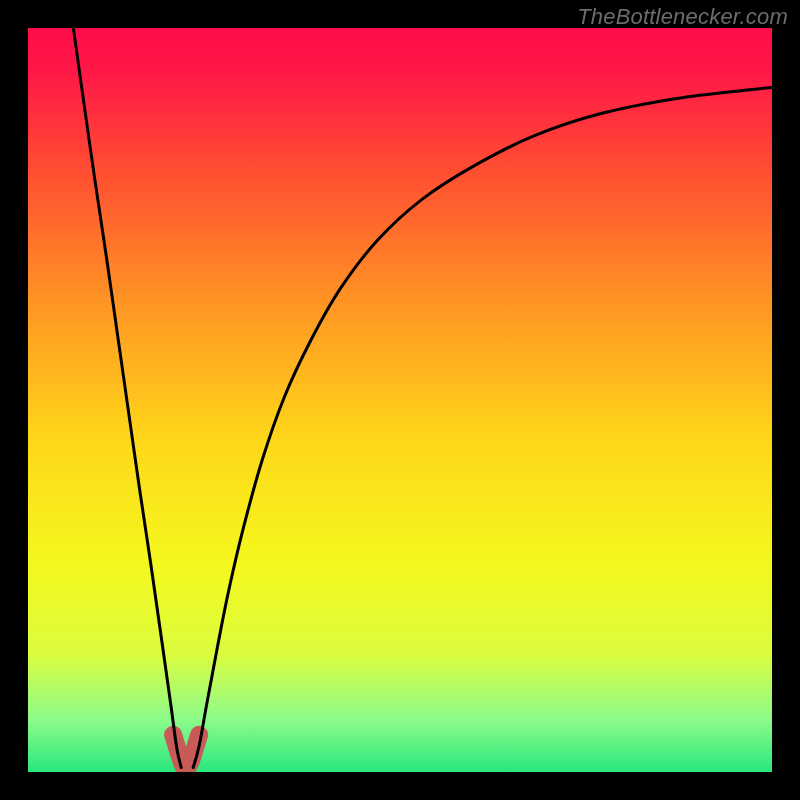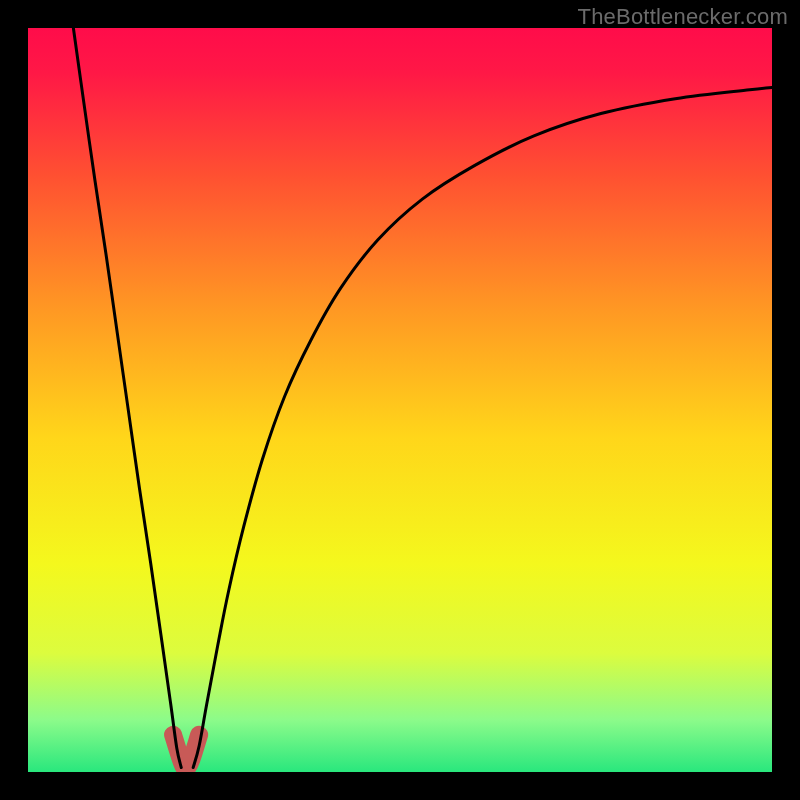--- a/index.html
+++ b/index.html
@@ -9,20 +9,21 @@
     height: 800px;
     overflow: hidden;
     background: #000;
     font-family: Arial, Helvetica, sans-serif;
   }
   .frame {
     position: absolute;
     left: 0; top: 0;
     width: 800px; height: 800px;
     background: #000;
+    font-style: italic;
   }
   .plot {
     position: absolute;
     left: 28px;
     top: 28px;
     width: 744px;
     height: 744px;
     overflow: hidden;
   }
   .watermark {

